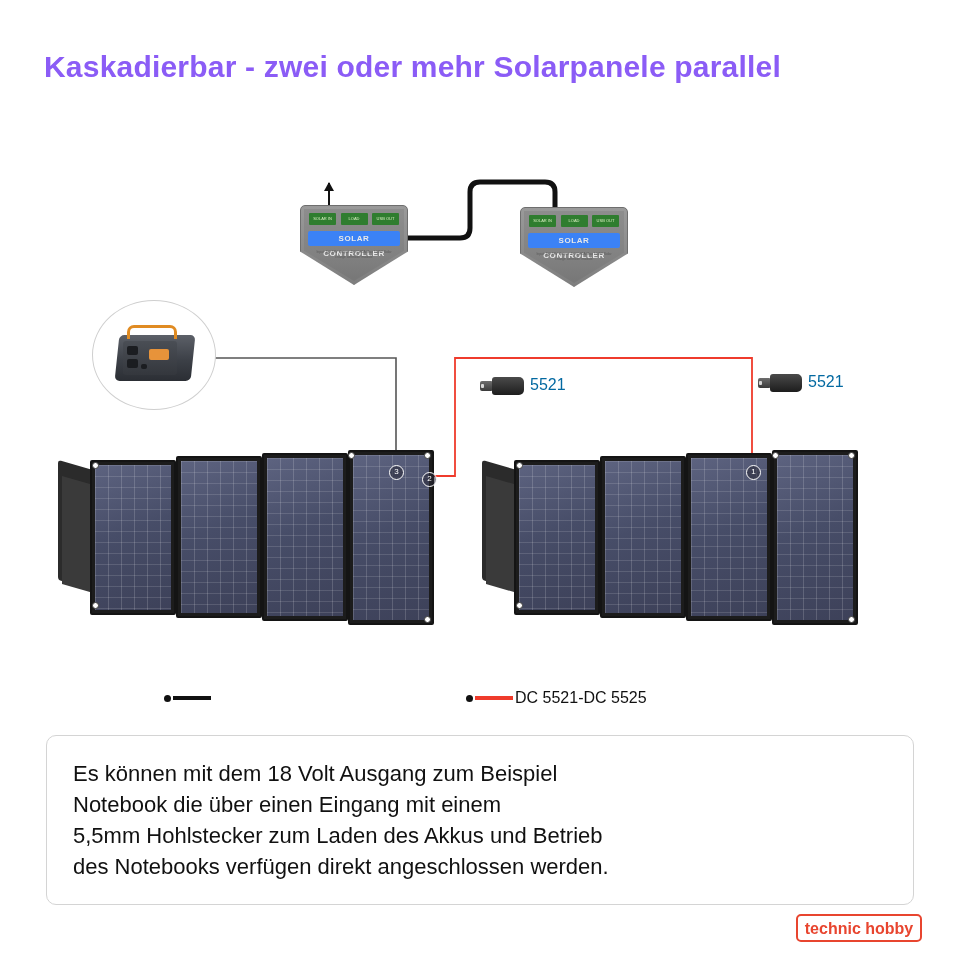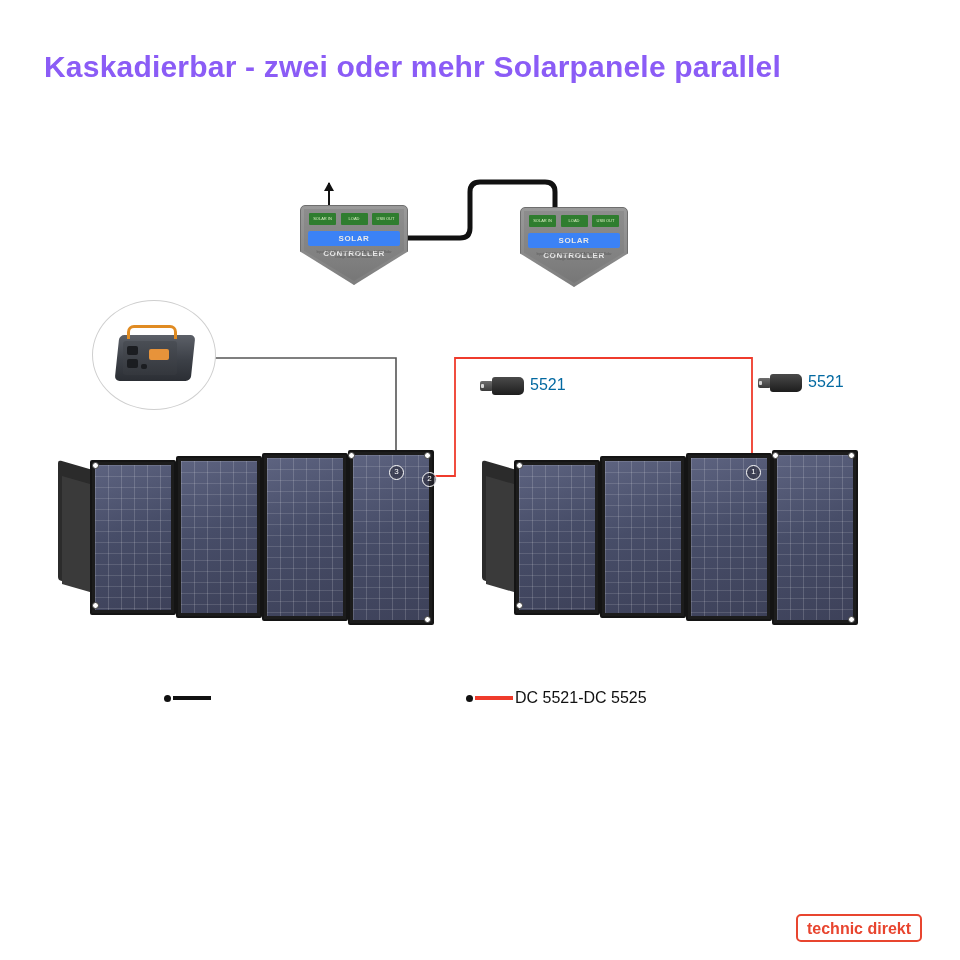--- a/index.html
+++ b/index.html
@@ -489,16 +489,22 @@
     <span class="legend-dot"></span>
     <span class="legend-line" style="background:#111111;"></span>
     <span class="legend-text"></span>
   </div>
   <div class="legend-item" style="left:466px; top:688px;">
     <span class="legend-dot"></span>
     <span class="legend-line" style="background:#ef3b2c;"></span>
     <span class="legend-text">DC 5521-DC 5525</span>
   </div>
 
-
-  <div class="brand">technic direkt</div>
+  <div class="note">
+    <p>Es können mit dem 18 Volt Ausgang zum Beispiel</p>
+    <p>Notebook die über einen Eingang mit einem</p>
+    <p>5,5mm Hohlstecker zum Laden des Akkus und Betrieb</p>
+    <p>des Notebooks verfügen direkt angeschlossen werden.</p>
+  </div>
+
+  <div class="brand">technic hobby</div>
 
 </div>
 
 </body></html>

